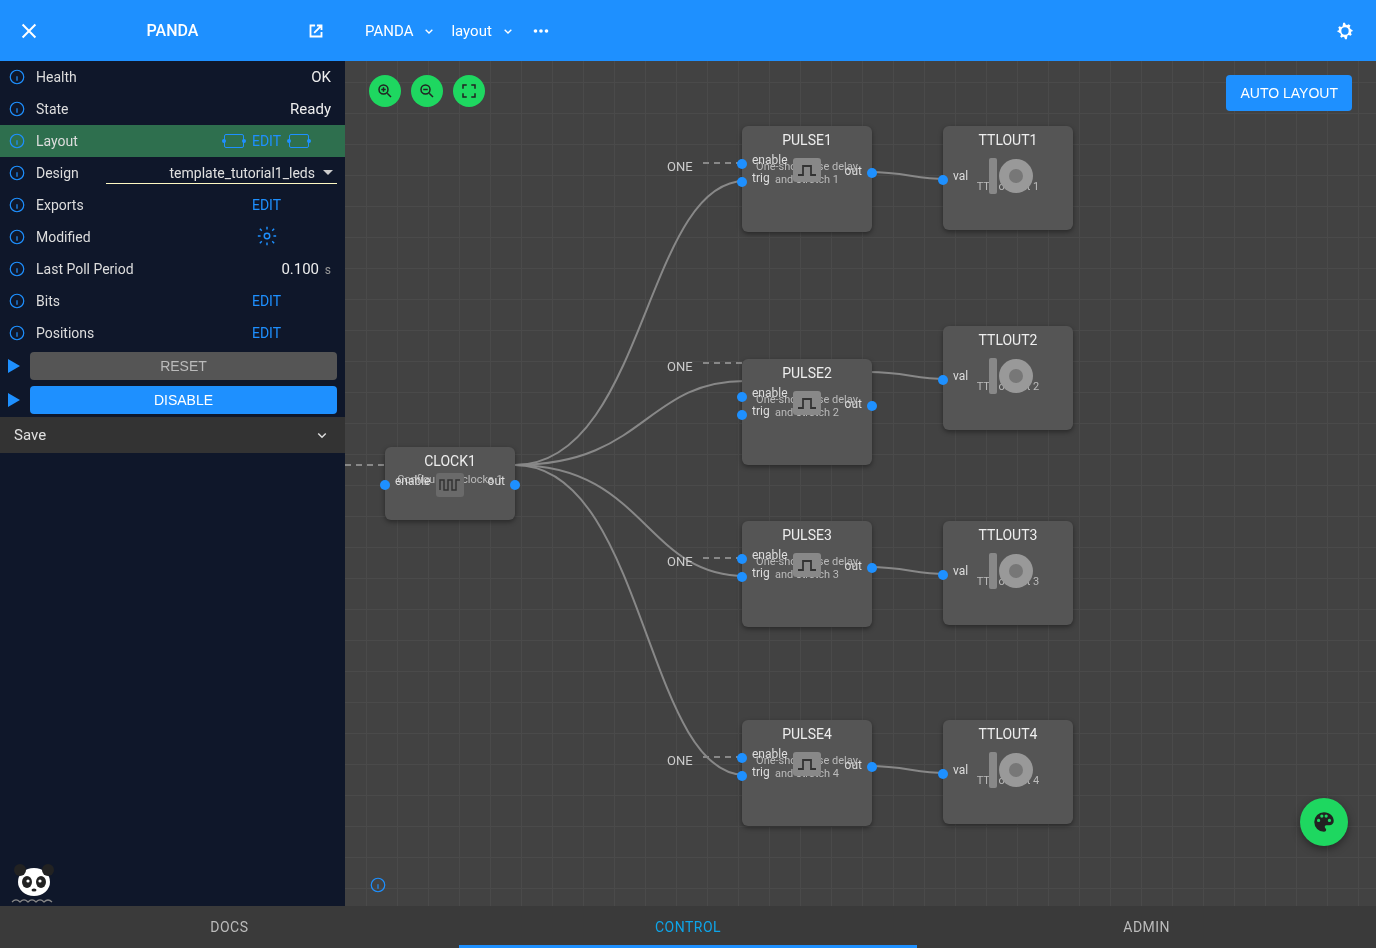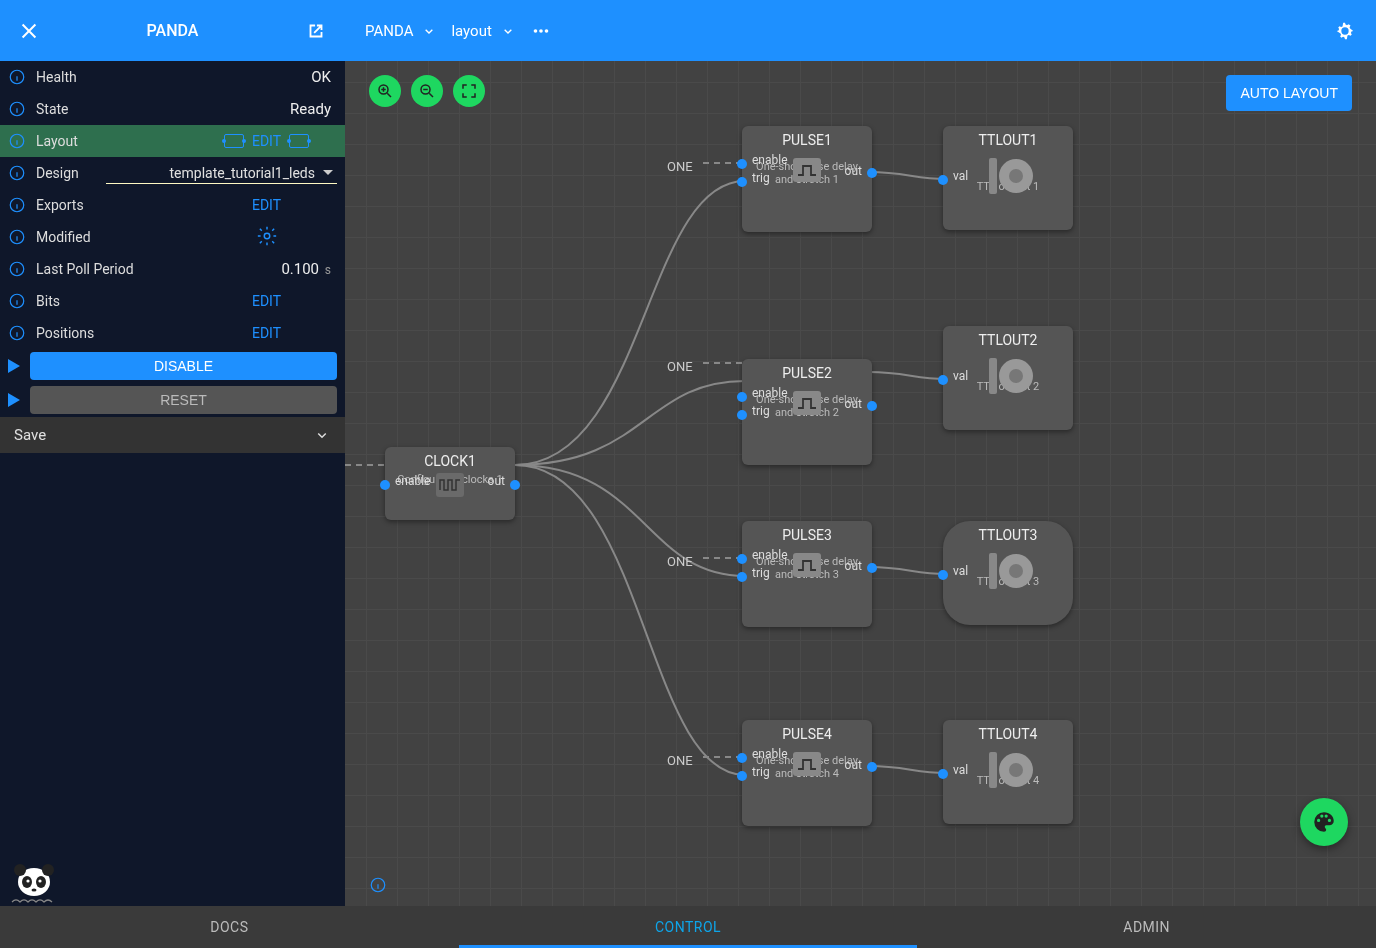--- a/index.html
+++ b/index.html
@@ -230,25 +230,25 @@
             <circle cx="12" cy="12" r="9"></circle>
             <line x1="12" y1="8" x2="12" y2="8"></line>
             <line x1="12" y1="11" x2="12" y2="17"></line>
           </svg>
         </span>
       <span class="row-label">Positions</span>
       <span class="edit-link">EDIT</span>
     </div>
     <div class="act-row">
       <span class="tri-play"></span>
-      <button class="btn-disable">DISABLE</button>
+      <button class="btn-reset">RESET</button>
     </div>
     <div class="act-row">
       <span class="tri-play"></span>
-      <button class="btn-reset">RESET</button>
+      <button class="btn-disable">DISABLE</button>
     </div>
     <div class="save-row">
       <span>Save</span>
       <svg width="18" height="18" viewBox="0 0 24 24">
           <path d="M7 10l5 5 5-5" stroke="#ddd" stroke-width="2" fill="none"></path>
         </svg>
     </div>
   </div>
 
   <div class="canvas">
@@ -375,21 +375,21 @@
       <span class="port-lbl" style="left:10px; top:45px;">trig</span>
       <span class="node-icon" style="left:51px; top:32px;">
           <svg width="22" height="14" viewBox="0 0 22 14">
             <path d="M2 12h5V3h8v9h5" stroke="#333" stroke-width="1.8" fill="none"></path>
           </svg>
         </span>
       <span class="port-lbl" style="right:10px; top:38px;">out</span>
       <span class="port" style="right:-5px; top:42px;"></span>
       <div class="node-sub" style="padding-top:10px">One-shot pulse delay and stretch 3</div>
     </div>
-    <div class="node" style="left:598px; top:460px; width:130px; height:104px;border-radius:27px;">
+    <div class="node" style="left:598px; top:460px; width:130px; height:104px;">
       <div class="node-title">TTLOUT3</div>
       <span class="port" style="left:-5px; top:49px;"></span>
       <span class="port-lbl" style="left:10px; top:43px;">val</span>
       <span class="ttl-knob" style="left:46px; top:32px;">
           <span class="flange"></span>
           <span class="body"></span>
         </span>
       <div class="node-sub" style="padding-top:30px">TTL output 3</div>
     </div>
 

